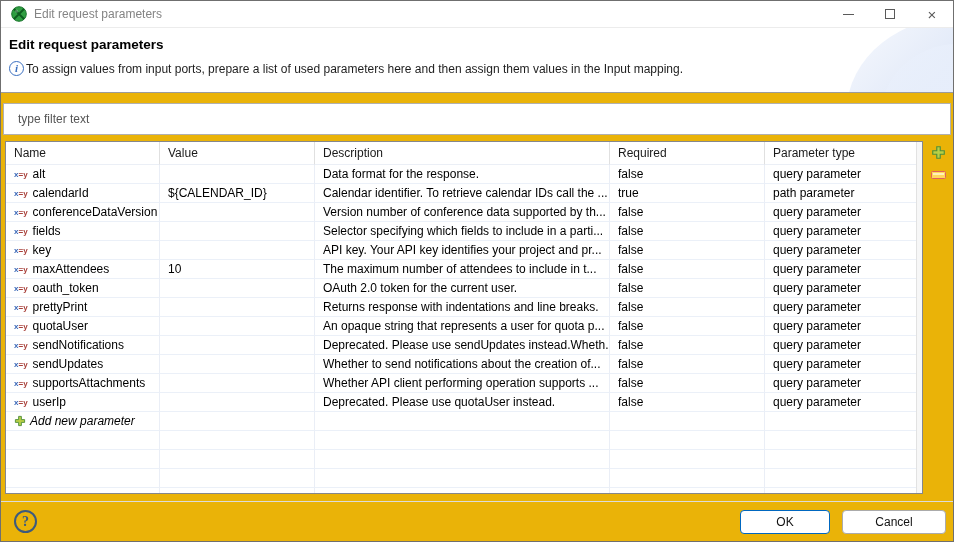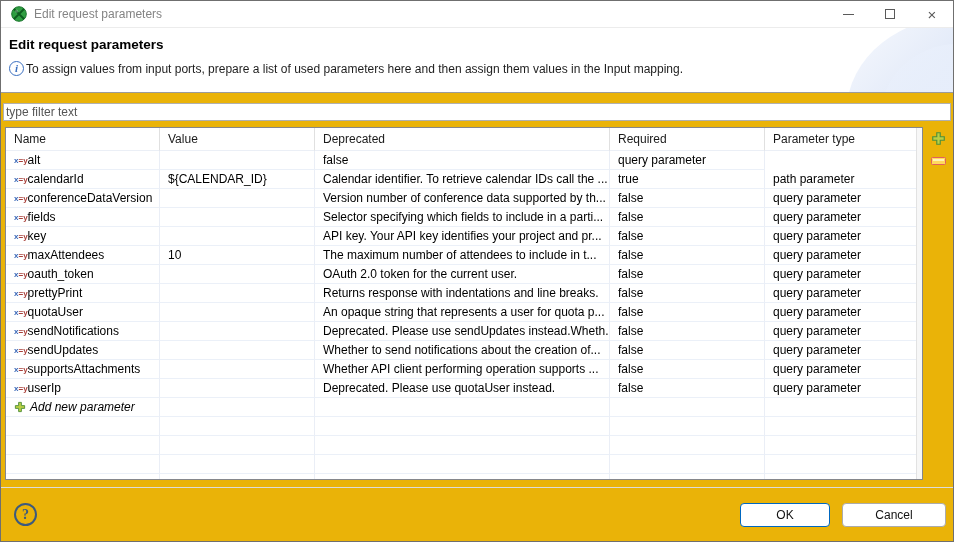--- a/index.html
+++ b/index.html
@@ -52,23 +52,23 @@
   .info-icon {
     width: 15px; height: 15px; border: 1px solid #3a6fc0; border-radius: 50%;
     color: #3a6fc0; font-family: "Liberation Serif", serif; font-style: italic; font-weight: bold;
     font-size: 11px; line-height: 13px; text-align: center; flex: 0 0 auto;
   }
   .info-text { font-size: 12px; color: #1e1e1e; margin-left: 2px; white-space: nowrap; }
 
   
   .filter-wrap { margin: 10px 2px 0 2px; flex: 0 0 auto; }
   .filter-input {
-    width: 100%; height: 18px; border: 1px solid #b0b0b0; background: #fff;
+    width: 100%; height: 32px; border: 1px solid #b0b0b0; background: #fff;
     font-family: "Liberation Sans", sans-serif; font-size: 12px; color: #444;
-    padding: 0 2px; outline: none; display: block;
+    padding: 0 14px; outline: none; display: block;
   }
   .filter-input::placeholder { color: #555; opacity: 1; }
 
   
   .table-zone { display: flex; align-items: flex-start; margin-top: 6px; flex: 0 0 auto; }
   .table-frame {
     margin-left: 4px; width: 918px; height: 353px;
     border: 1px solid #85878c; background: #fff; overflow: hidden; position: relative;
   }
   .scroll-strip {
@@ -81,21 +81,21 @@
     font-size: 12px; color: #1a1a1a; display: flex; align-items: center;
     padding: 0 0 0 8px; border-right: 1px solid #e0e0e0; border-bottom: 1px solid #ebeff6;
     white-space: nowrap; overflow: hidden;
   }
   .trow { height: 19px; }
   .trow .cell {
     font-size: 12px; color: #000; display: flex; align-items: center;
     padding: 0 4px 0 8px; border-right: 1px solid #eaeef6; border-bottom: 1px solid #ebf0f8;
     white-space: nowrap; overflow: hidden;
   }
-  .xy-icon { font-size: 8px; font-weight: bold; letter-spacing: 0; flex: 0 0 auto; }
+  .xy-icon { font-size: 8px; font-weight: bold; letter-spacing: 0; margin-right: 5px; flex: 0 0 auto; }
   .xy-icon .xy-x { color: #3a68b8; }
   .xy-icon .xy-eqy { color: #a8403a; }
   .add-row .cell { font-style: italic; }
   .add-row .plus-glyph { margin-right: 4px; flex: 0 0 auto; display: inline-flex; }
 
   
   .side-buttons { display: flex; flex-direction: column; margin: 3px 0 0 7px; gap: 7px; }
   .side-btn { width: 16px; height: 16px; display: flex; align-items: center; justify-content: center; cursor: default; }
 
   
@@ -153,32 +153,33 @@
 
   <div class="filter-wrap">
     <input class="filter-input" type="text" placeholder="type filter text" style="">
   </div>
 
   <div class="table-zone">
     <div class="table-frame">
       <div class="grid-row thead">
         <div class="cell">Name</div>
         <div class="cell">Value</div>
-        <div class="cell">Deprecated</div>
+        <div class="cell">Description</div>
         <div class="cell">Required</div>
         <div class="cell">Parameter type</div>
       </div>
 
       <div>
           <div class="grid-row trow">
     <div class="cell">
       <span class="xy-icon"><span class="xy-x">x</span><span class="xy-eqy">=y</span></span>
       <span>alt</span>
     </div>
     <div class="cell"></div>
+    <div class="cell">Data format for the response.</div>
     <div class="cell">false</div>
     <div class="cell">query parameter</div>
   </div>
           <div class="grid-row trow">
     <div class="cell">
       <span class="xy-icon"><span class="xy-x">x</span><span class="xy-eqy">=y</span></span>
       <span>calendarId</span>
     </div>
     <div class="cell">${CALENDAR_ID}</div>
     <div class="cell">Calendar identifier. To retrieve calendar IDs call the ...</div>

